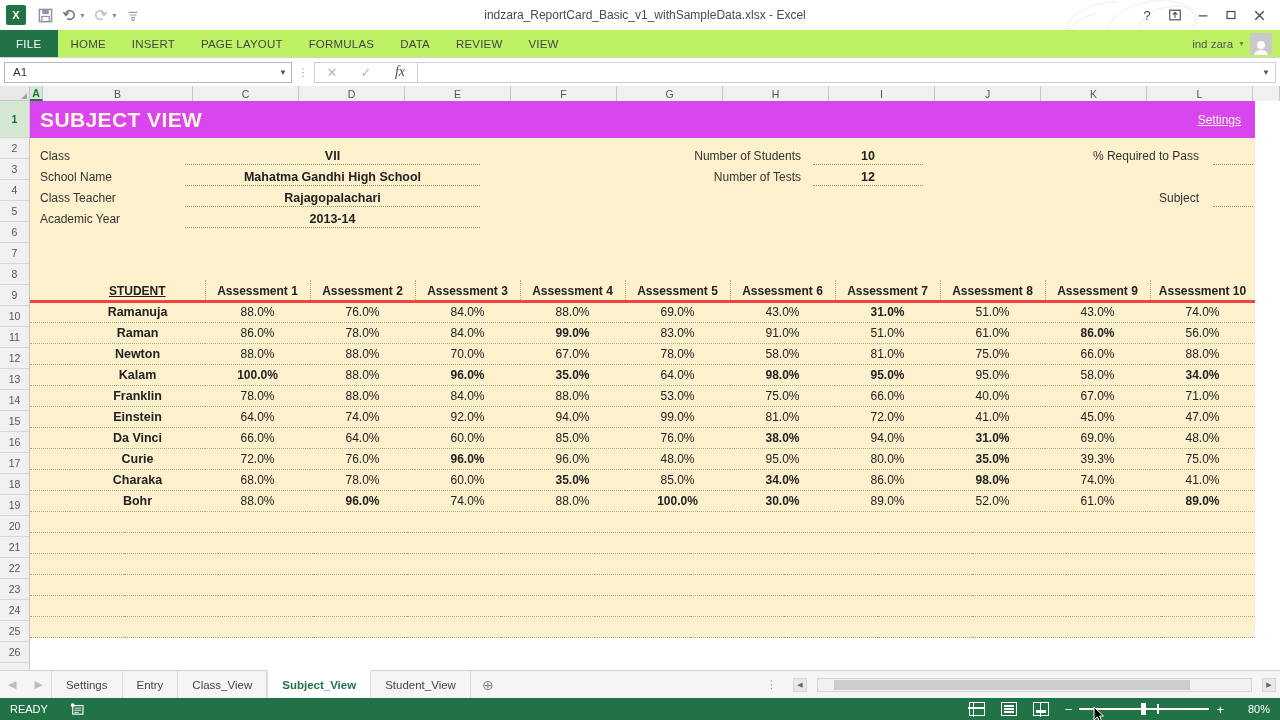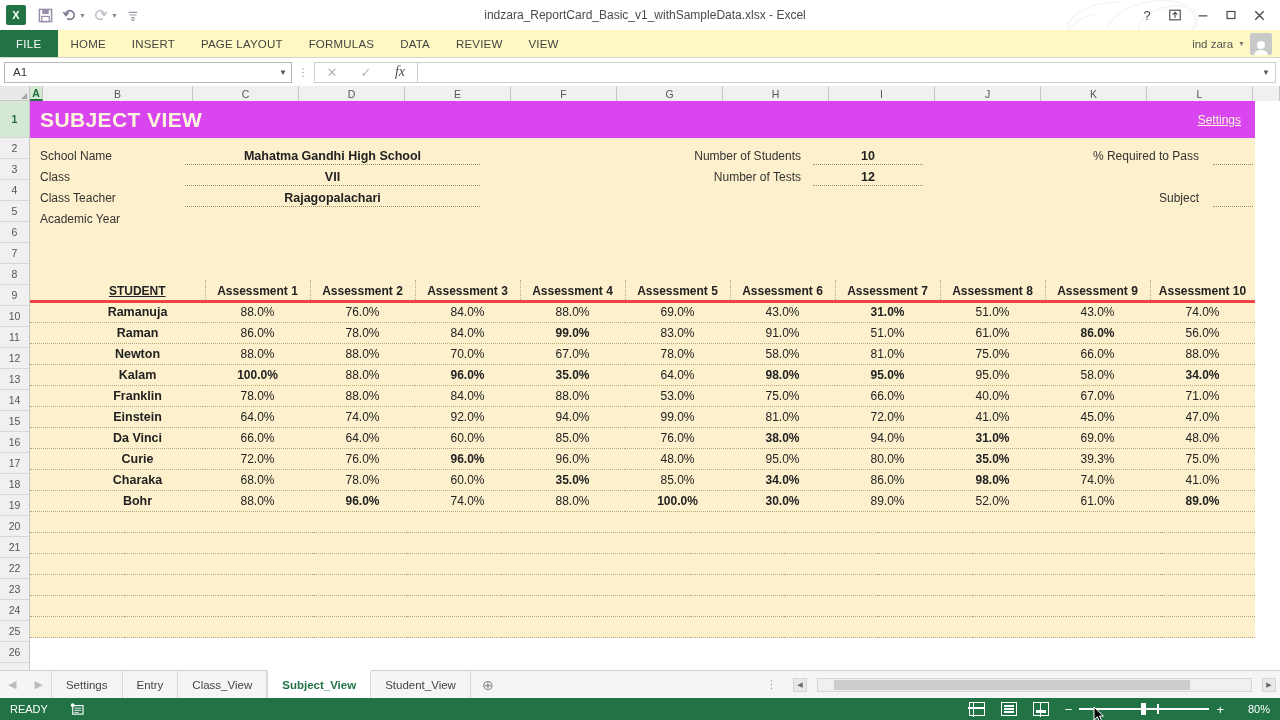--- a/index.html
+++ b/index.html
@@ -41,21 +41,21 @@
     color:#4a4a4a; font-size:13px;
   }
   .win-ctrls .wb.close { font-size:16px; }
   .wm-swirl {
     position:absolute; right: 60px; top: -20px; width: 220px; height: 90px;
     pointer-events:none; opacity: .5;
   }
 
   
   .ribbon {
-    height: 27px; background:#fef9c3; display:flex; align-items:stretch;
+    height: 27px; background:#bef264; display:flex; align-items:stretch;
     flex: 0 0 27px; position:relative;
   }
   .tab-file {
     background:#217346; color:#fff; font-size:11.5px; letter-spacing:.3px;
     padding: 0 16px; display:flex; align-items:center; font-family:"Liberation Sans",sans-serif;
   }
   .tab {
     padding: 0 13px; display:flex; align-items:center; font-size:11.5px;
     color:#444; letter-spacing:.2px;
   }
@@ -399,33 +399,34 @@
           <div class="banner">
             <div class="banner-title">SUBJECT VIEW</div>
             <div class="banner-link">Settings</div>
           </div>
 
           <div class="cream">
 
             <div class="infozone">
               <div class="ileft">
                 <div class="irow">
+                  <div class="ilabel">Class</div>
+                  <div class="ival">VII</div>
+                </div>
+                <div class="irow">
                   <div class="ilabel">School Name</div>
                   <div class="ival">Mahatma Gandhi High School</div>
-                </div>
-                <div class="irow">
-                  <div class="ilabel">Class</div>
-                  <div class="ival">VII</div>
                 </div>
                 <div class="irow">
                   <div class="ilabel">Class Teacher</div>
                   <div class="ival">Rajagopalachari</div>
                 </div>
                 <div class="irow">
                   <div class="ilabel">Academic Year</div>
+                  <div class="ival">2013-14</div>
                 </div>
               </div>
 
               <div class="imid">
                 <div class="irow2">
                   <div class="ilabel2">Number of Students</div>
                   <div class="ival2">10</div>
                 </div>
                 <div class="irow2">
                   <div class="ilabel2">Number of Tests</div>

